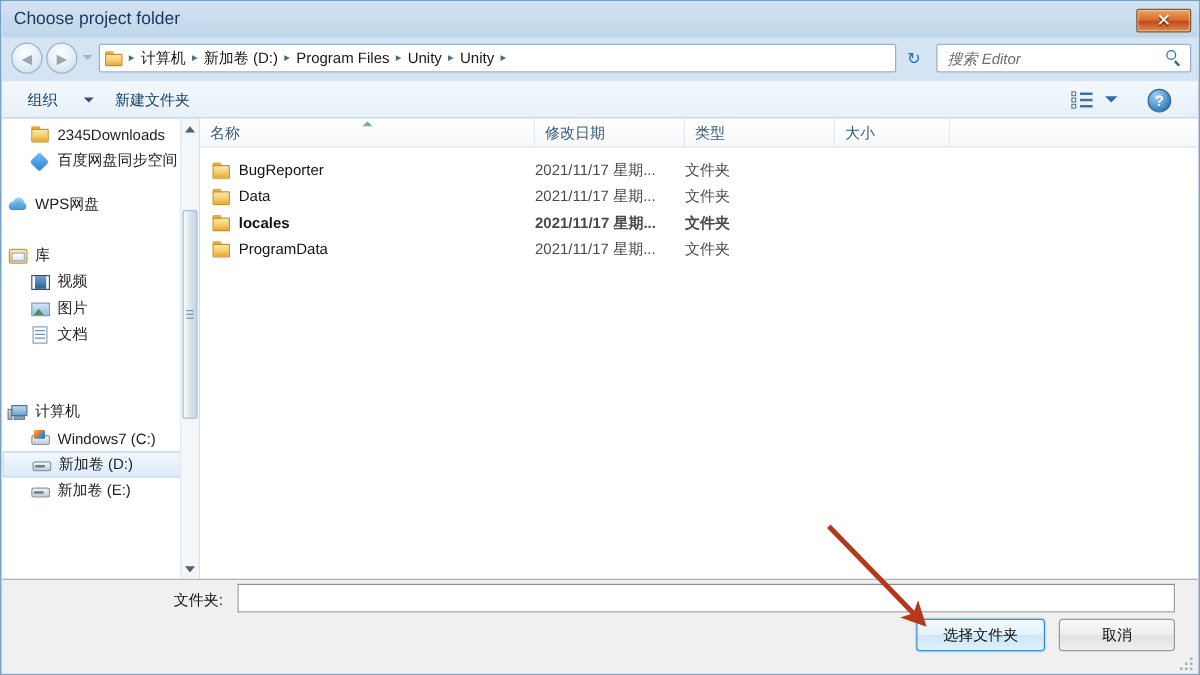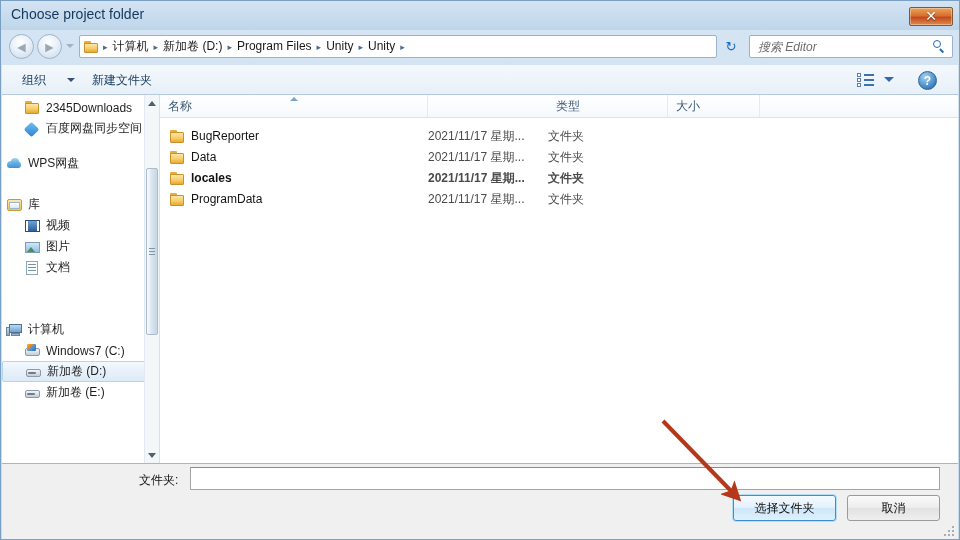--- a/index.html
+++ b/index.html
@@ -860,20 +860,23 @@
           </div>
       </div>
     </div>
 
     <div id="filepane">
       <div id="col-header">
         <div class="col-cell" style="left:0; width:268px;">
           <span class="sort-arrow" style="left:130px;"></span>
           <span>名称</span>
         </div>
+        <div class="col-cell" style="left:268px; width:120px;">
+          <span>修改日期</span>
+        </div>
         <div class="col-cell" style="left:388px; width:120px;">
           <span>类型</span>
         </div>
         <div class="col-cell" style="left:508px; width:92px;">
           <span>大小</span>
         </div>
       </div>
 
       <div class="file-row" style="top:31px;">
         <span class="fr-icon ico-folder">

